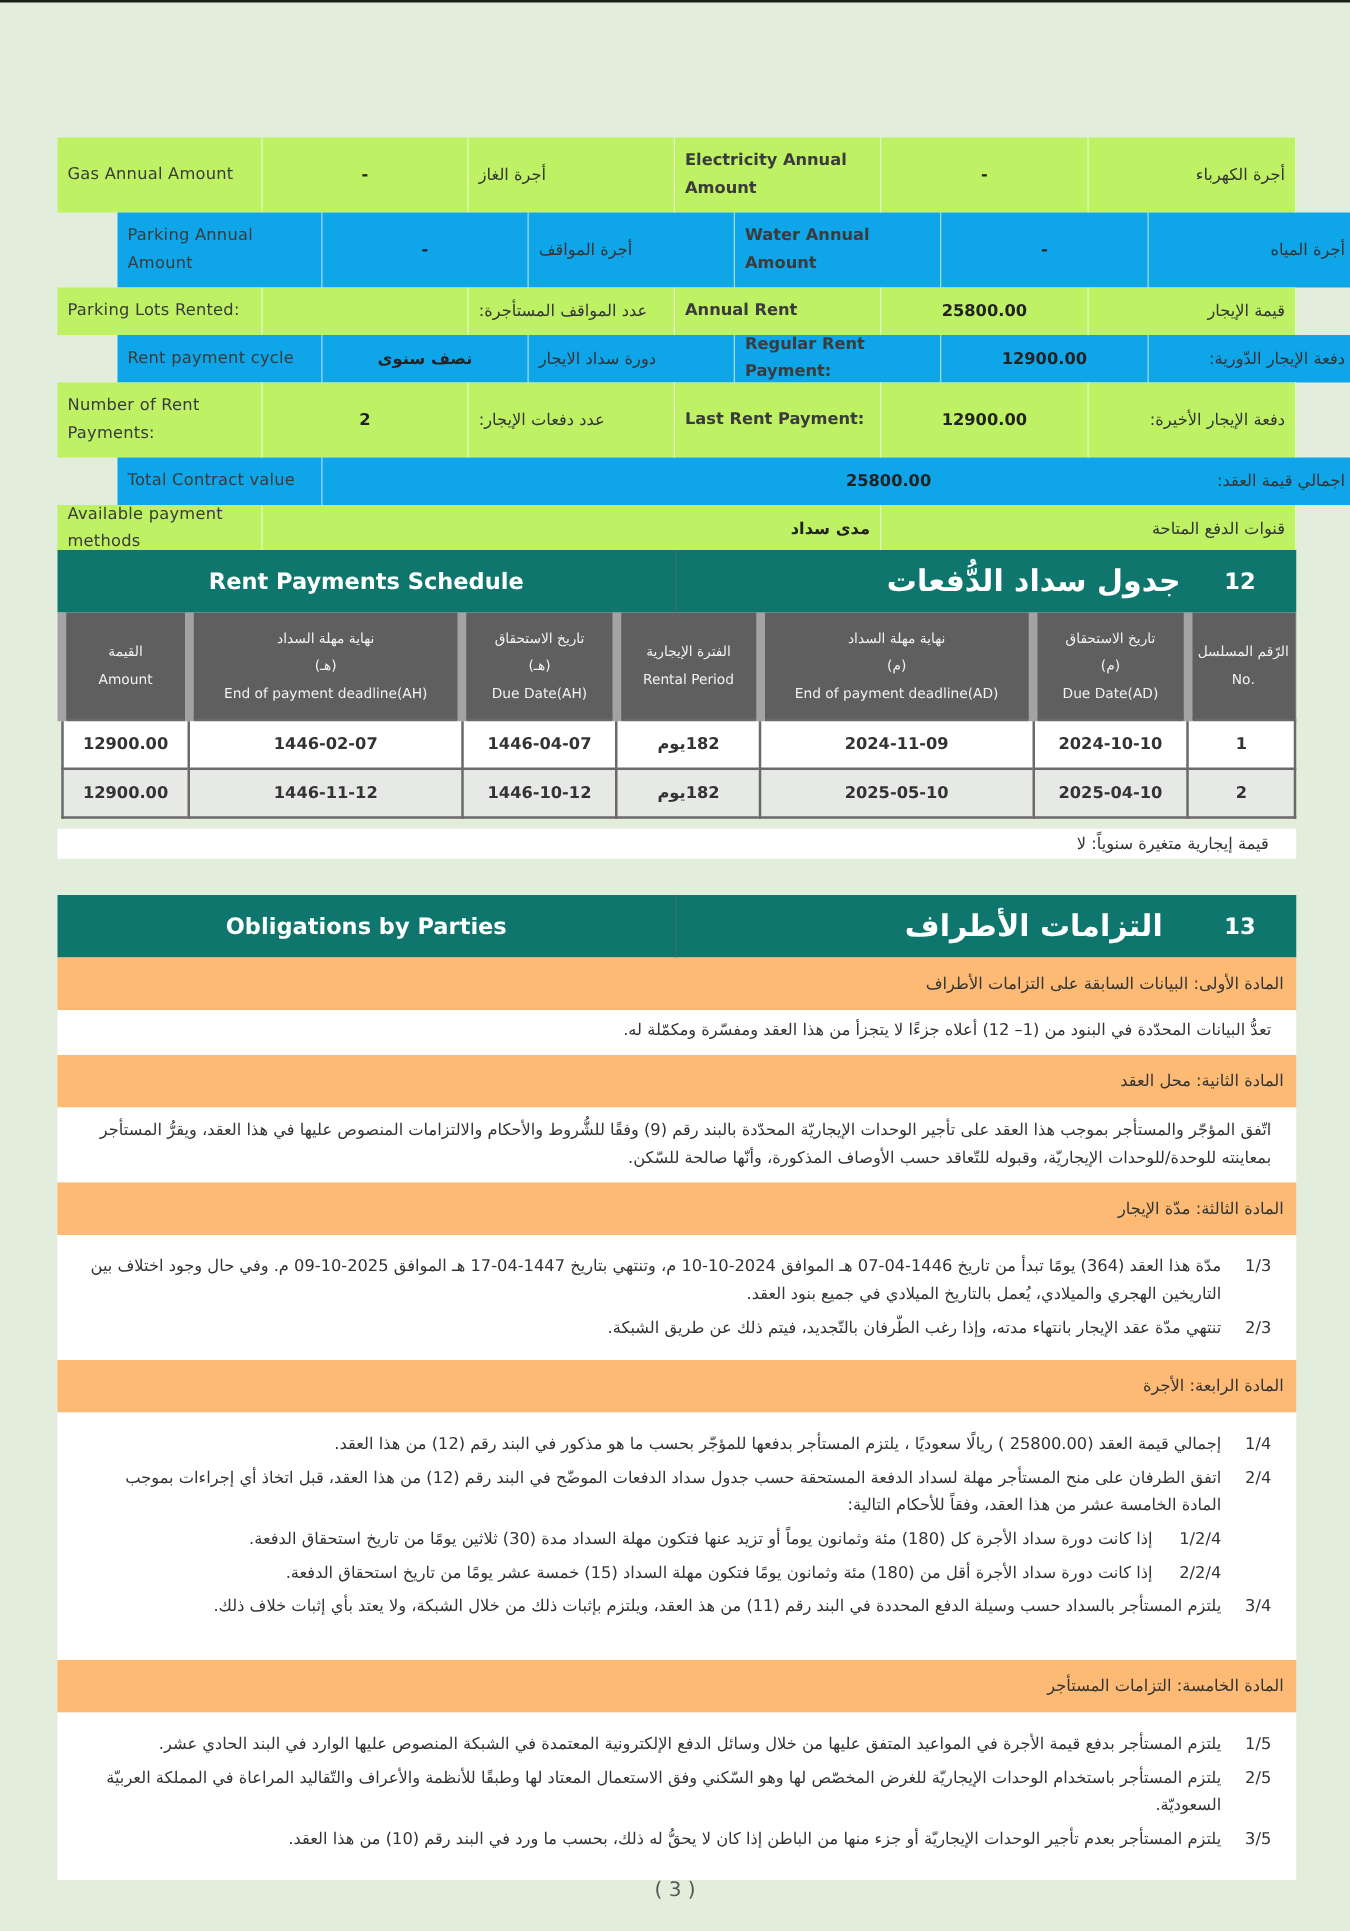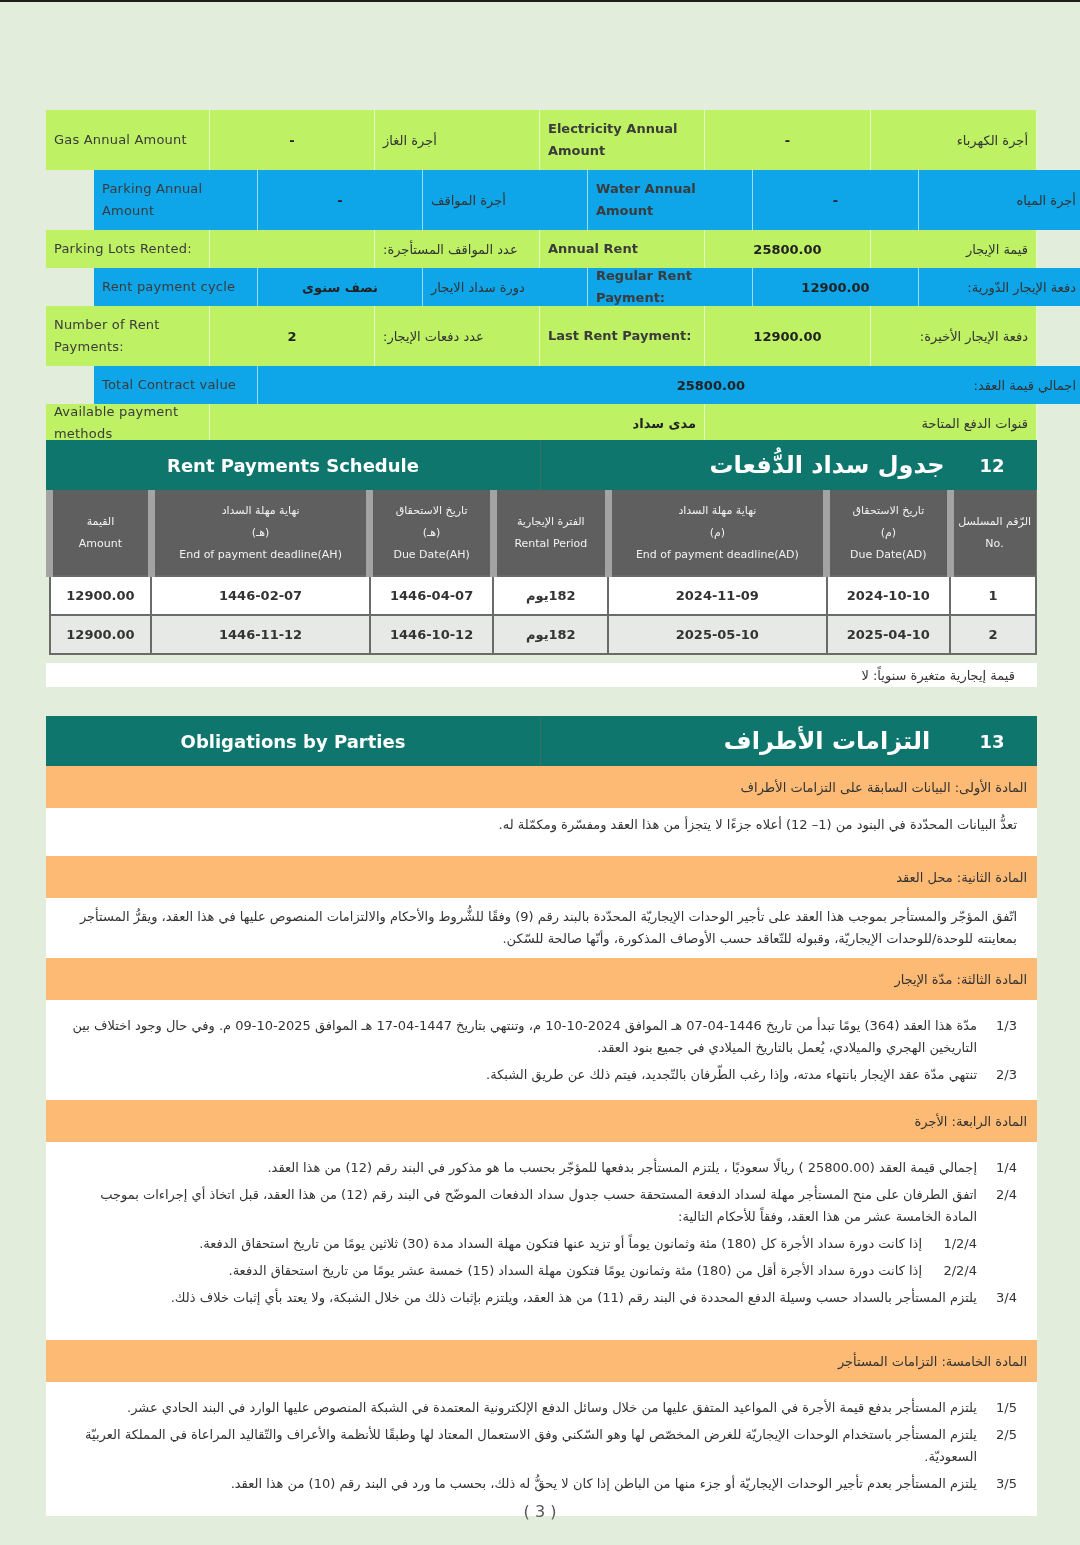--- a/index.html
+++ b/index.html
@@ -184,21 +184,21 @@
 <div class="page oblig">
   <div class="sec-head">
     <div class="left">Obligations by Parties</div>
     <div class="right">
       <div class="num">13</div>
       <div class="artitle">التزامات الأطراف</div>
     </div>
   </div>
 
   <div class="art-head">المادة الأولى: البيانات السابقة على التزامات الأطراف</div>
-  <div class="art-body" style="height:48px;padding-top:6px">تعدُّ البيانات المحدّدة في البنود من (1– 12) أعلاه جزءًا لا يتجزأ من هذا العقد ومفسّرة ومكمّلة له.</div>
+  <div class="art-body" style="height:36px;padding-top:6px">تعدُّ البيانات المحدّدة في البنود من (1– 12) أعلاه جزءًا لا يتجزأ من هذا العقد ومفسّرة ومكمّلة له.</div>
 
   <div class="art-head">المادة الثانية: محل العقد</div>
   <div class="art-body" style="height:60px;padding-top:8px">اتّفق المؤجّر والمستأجر بموجب هذا العقد على تأجير الوحدات الإيجاريّة المحدّدة بالبند رقم (9) وفقًا للشُّروط والأحكام والالتزامات المنصوص عليها في هذا العقد، ويقرُّ المستأجر بمعاينته للوحدة/للوحدات الإيجاريّة، وقبوله للتّعاقد حسب الأوصاف المذكورة، وأنّها صالحة للسّكن.</div>
 
   <div class="art-head">المادة الثالثة: مدّة الإيجار</div>
   <div class="art-body" style="height:100px">
     <div class="clause">
         <span class="cn">1/3</span>
         <span class="ct">مدّة هذا العقد (364) يومًا تبدأ من تاريخ 1446-04-07 هـ الموافق 2024-10-10 م، وتنتهي بتاريخ 1447-04-17 هـ الموافق 2025-10-09 م. وفي حال وجود اختلاف بين التاريخين الهجري والميلادي، يُعمل بالتاريخ الميلادي في جميع بنود العقد.</span>
       </div>

